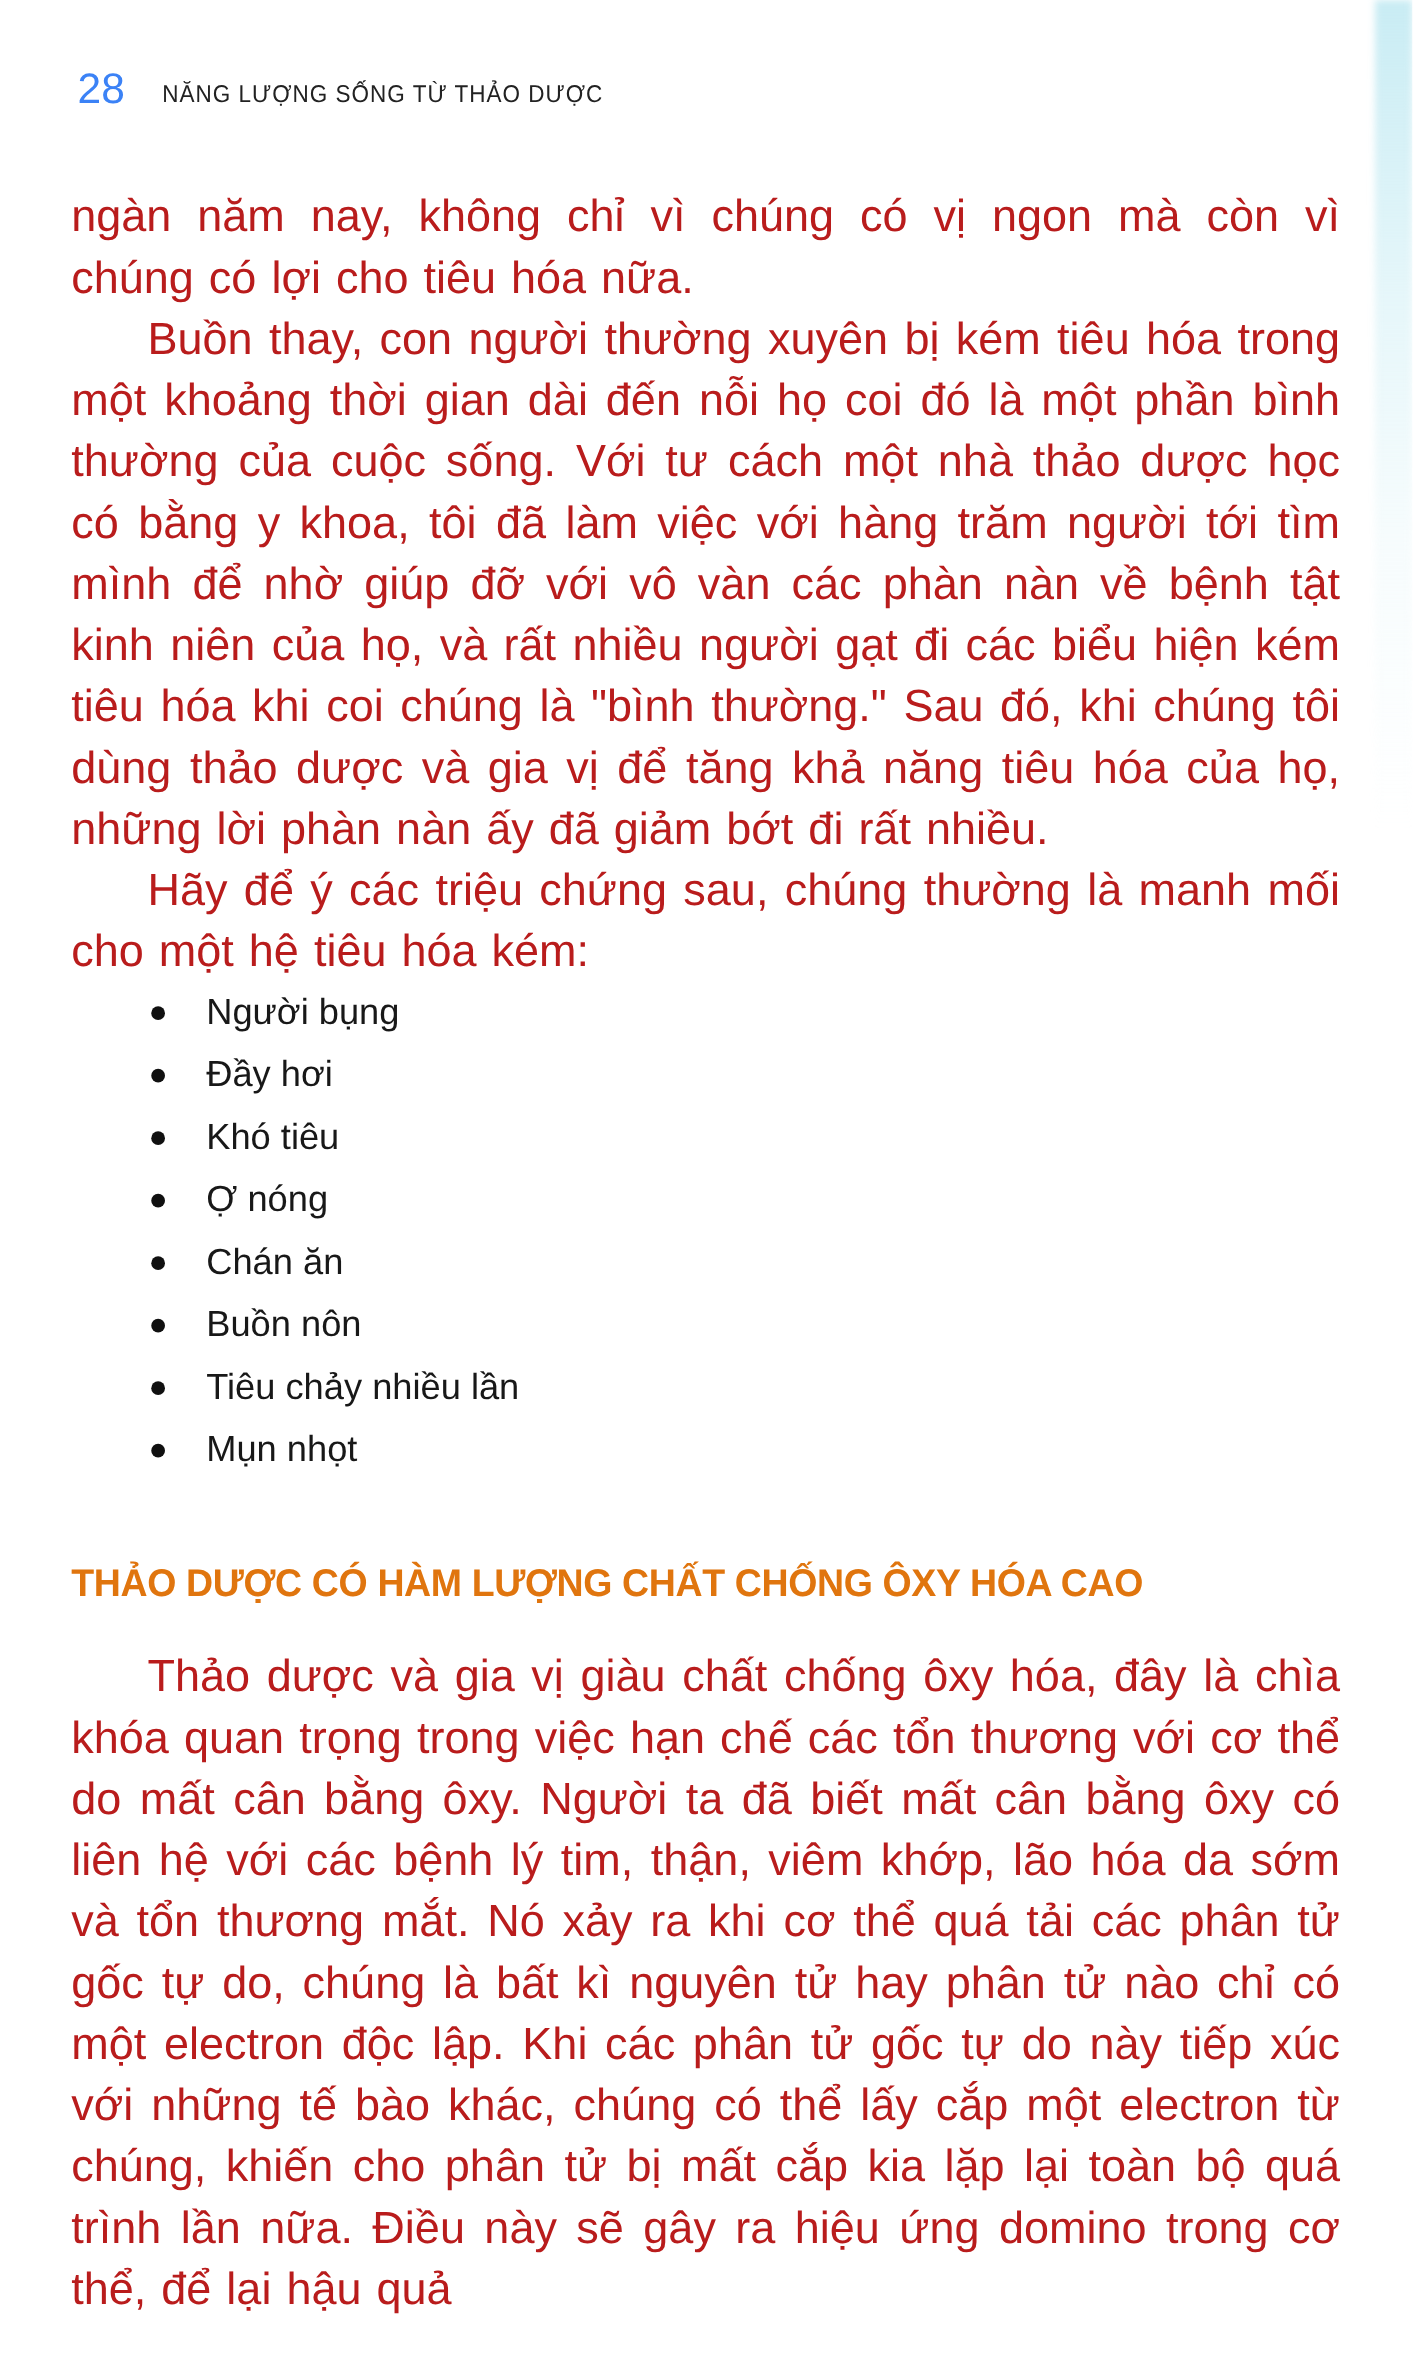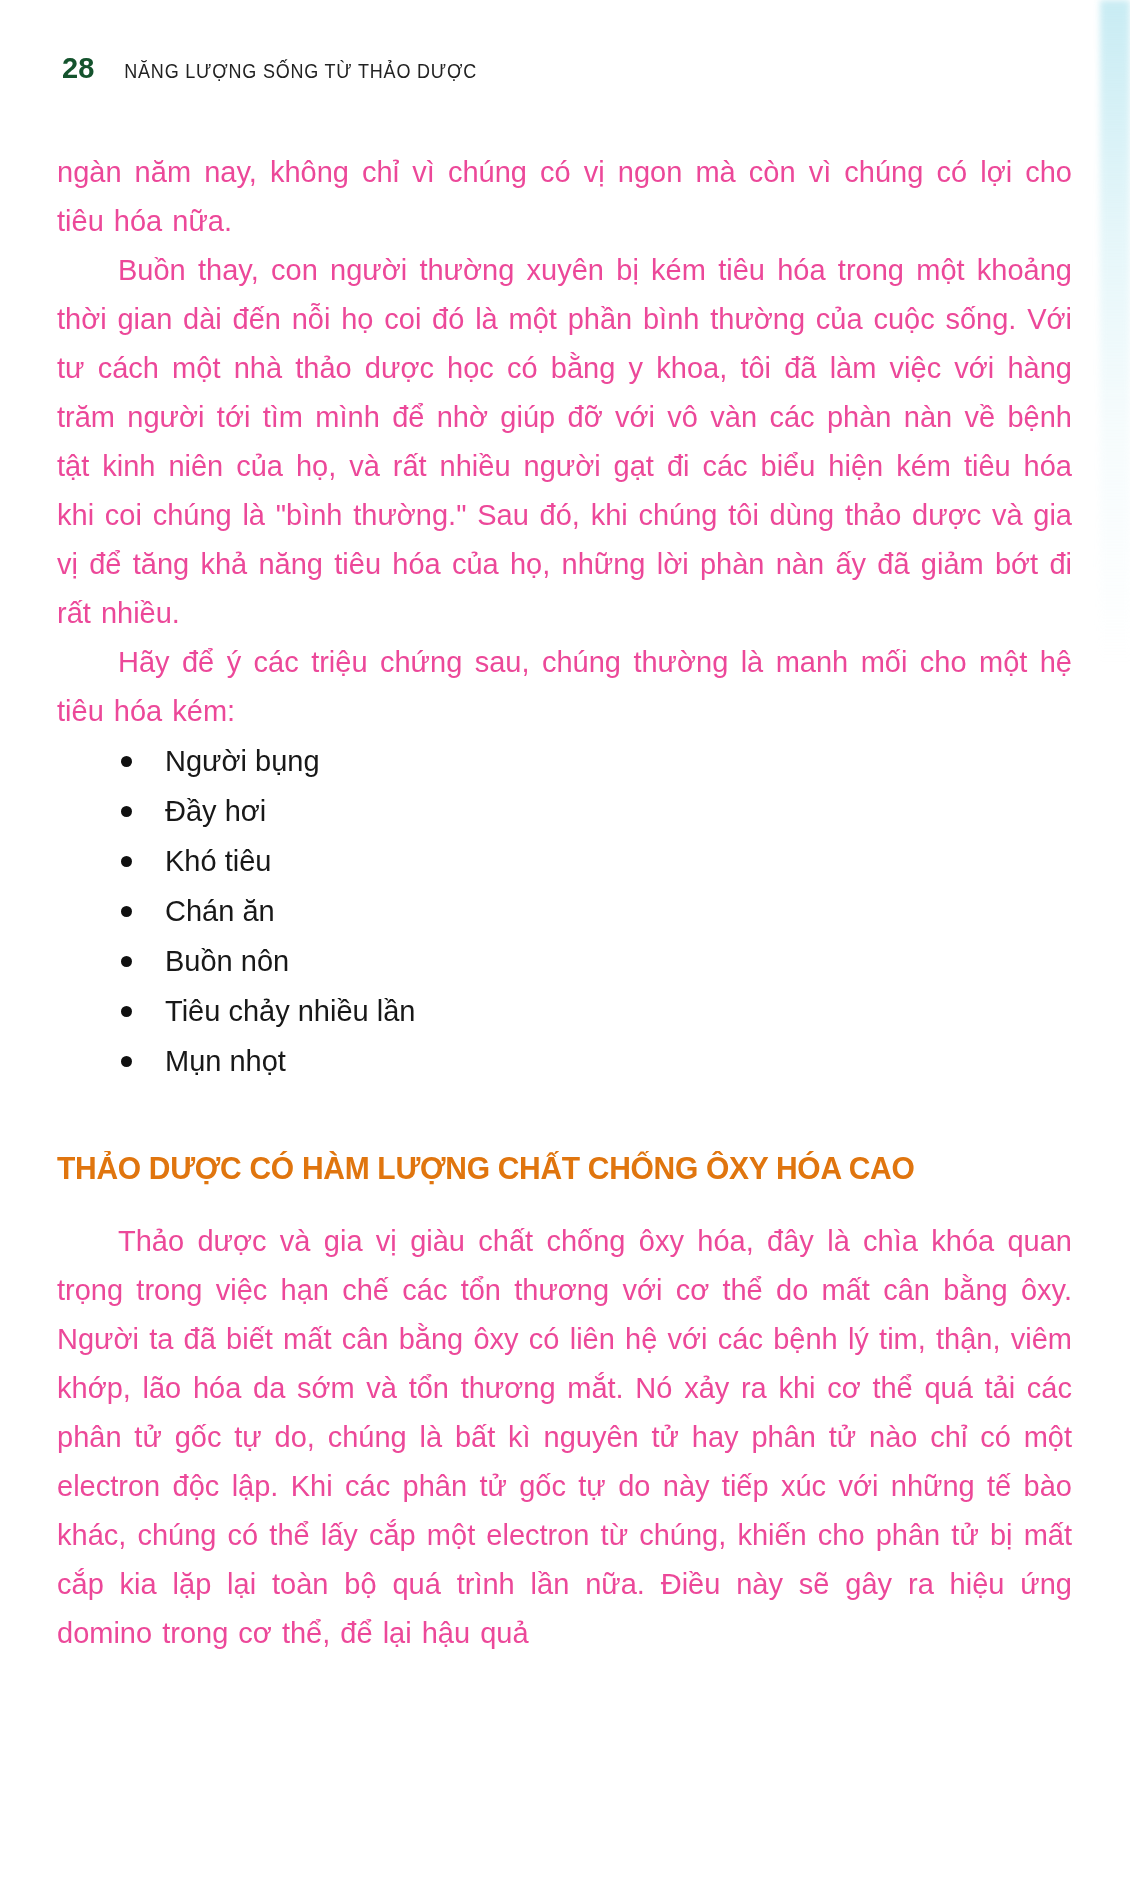--- a/index.html
+++ b/index.html
@@ -13,45 +13,45 @@
     overflow: hidden;
   }
   .header {
     position: absolute;
     top: 52px;
     left: 62px;
     display: flex;
     align-items: baseline;
   }
   .page-num {
-    font-size: 29px;
-    font-weight: 700;
-    color: #14532d;
+    font-size: 34px;
+    font-weight: 400;
+    color: #3b82f6;
   }
   .running-title {
     margin-left: 30px;
     font-size: 18px;
     font-weight: 400;
     letter-spacing: 0.8px;
     color: #222222;
     transform: scaleY(1.08);
     transform-origin: left bottom;
   }
   .content {
     position: absolute;
     top: 148px;
     left: 57px;
     width: 1015px;
   }
   .para {
     margin: 0;
-    font-size: 29px;
+    font-size: 36px;
     line-height: 49px;
     text-align: justify;
-    color: #ec4899;
+    color: #b91c1c;
     word-spacing: 2px;
   }
   .para.indent { text-indent: 61px; }
   .bullets {
     list-style: none;
     margin: 0;
     padding: 0 0 0 64px;
   }
   .bullet-row {
     display: flex;
@@ -114,20 +114,24 @@
         <li class="bullet-row">
           <span class="dot"></span>
           <span>Đầy hơi</span>
         </li>
         <li class="bullet-row">
           <span class="dot"></span>
           <span>Khó tiêu</span>
         </li>
         <li class="bullet-row">
           <span class="dot"></span>
+          <span>Ợ nóng</span>
+        </li>
+        <li class="bullet-row">
+          <span class="dot"></span>
           <span>Chán ăn</span>
         </li>
         <li class="bullet-row">
           <span class="dot"></span>
           <span>Buồn nôn</span>
         </li>
         <li class="bullet-row">
           <span class="dot"></span>
           <span>Tiêu chảy nhiều lần</span>
         </li>

